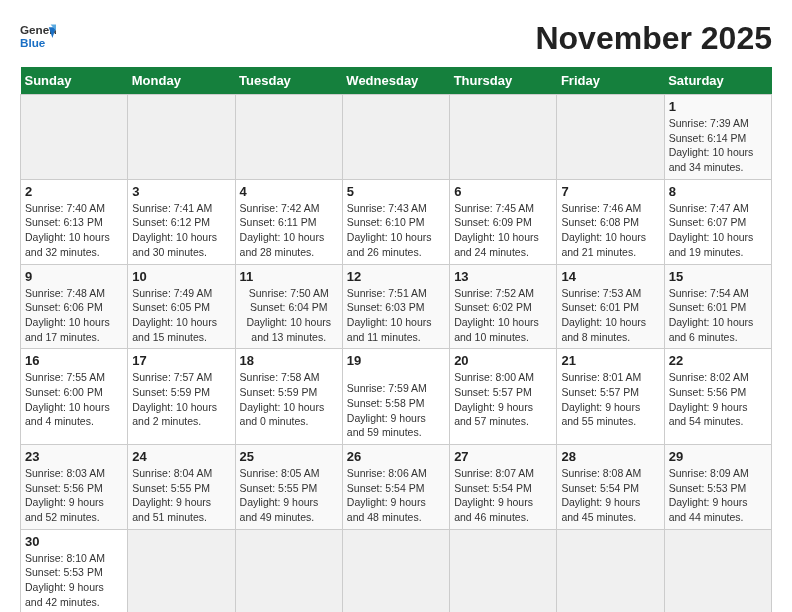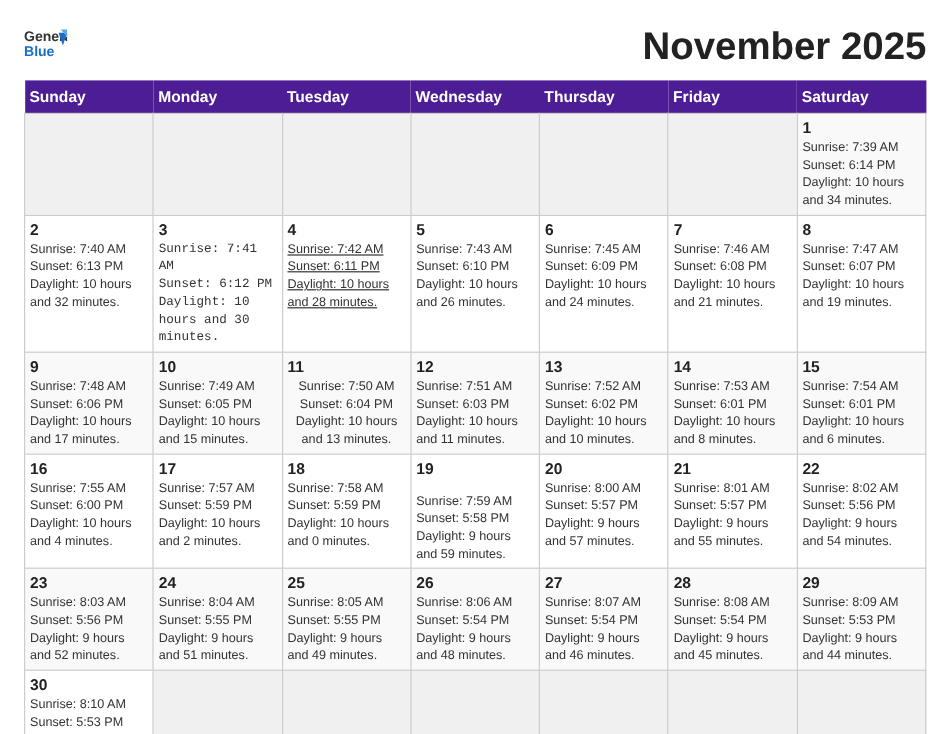--- a/index.html
+++ b/index.html
@@ -36,21 +36,21 @@
     .location {
       font-size: 15px;
       color: #444;
     }
     table {
       width: 100%;
       border-collapse: collapse;
       font-size: 11px;
     }
     thead tr th {
-      background-color: #4c1d95;
+      background-color: #15803d;
       color: #fff;
       padding: 6px 4px;
       text-align: left;
       font-size: 13px;
       font-weight: bold;
     }
     tbody tr td {
       border: 1px solid #ccc;
       vertical-align: top;
       padding: 4px;
@@ -125,27 +125,27 @@
       </tr>
       <tr>
         <td>
           <div class="day-number">2</div>
           <div class="day-info" style="white-space: pre-line;">Sunrise: 7:40 AM
 Sunset: 6:13 PM
 Daylight: 10 hours and 32 minutes.</div>
         </td>
         <td>
           <div class="day-number">3</div>
-          <div class="day-info" style="white-space: pre-line; font-family: Liberation Mono, monospace;">Sunrise: 7:41 AM
+          <div class="day-info" style="white-space: pre-line;">Sunrise: 7:41 AM
 Sunset: 6:12 PM
 Daylight: 10 hours and 30 minutes.</div>
         </td>
         <td>
           <div class="day-number">4</div>
-          <div class="day-info" style="white-space: pre-line; text-decoration: underline;">Sunrise: 7:42 AM
+          <div class="day-info" style="white-space: pre-line;">Sunrise: 7:42 AM
 Sunset: 6:11 PM
 Daylight: 10 hours and 28 minutes.</div>
         </td>
         <td>
           <div class="day-number">5</div>
           <div class="day-info" style="white-space: pre-line;">Sunrise: 7:43 AM
 Sunset: 6:10 PM
 Daylight: 10 hours and 26 minutes.</div>
         </td>
         <td>

